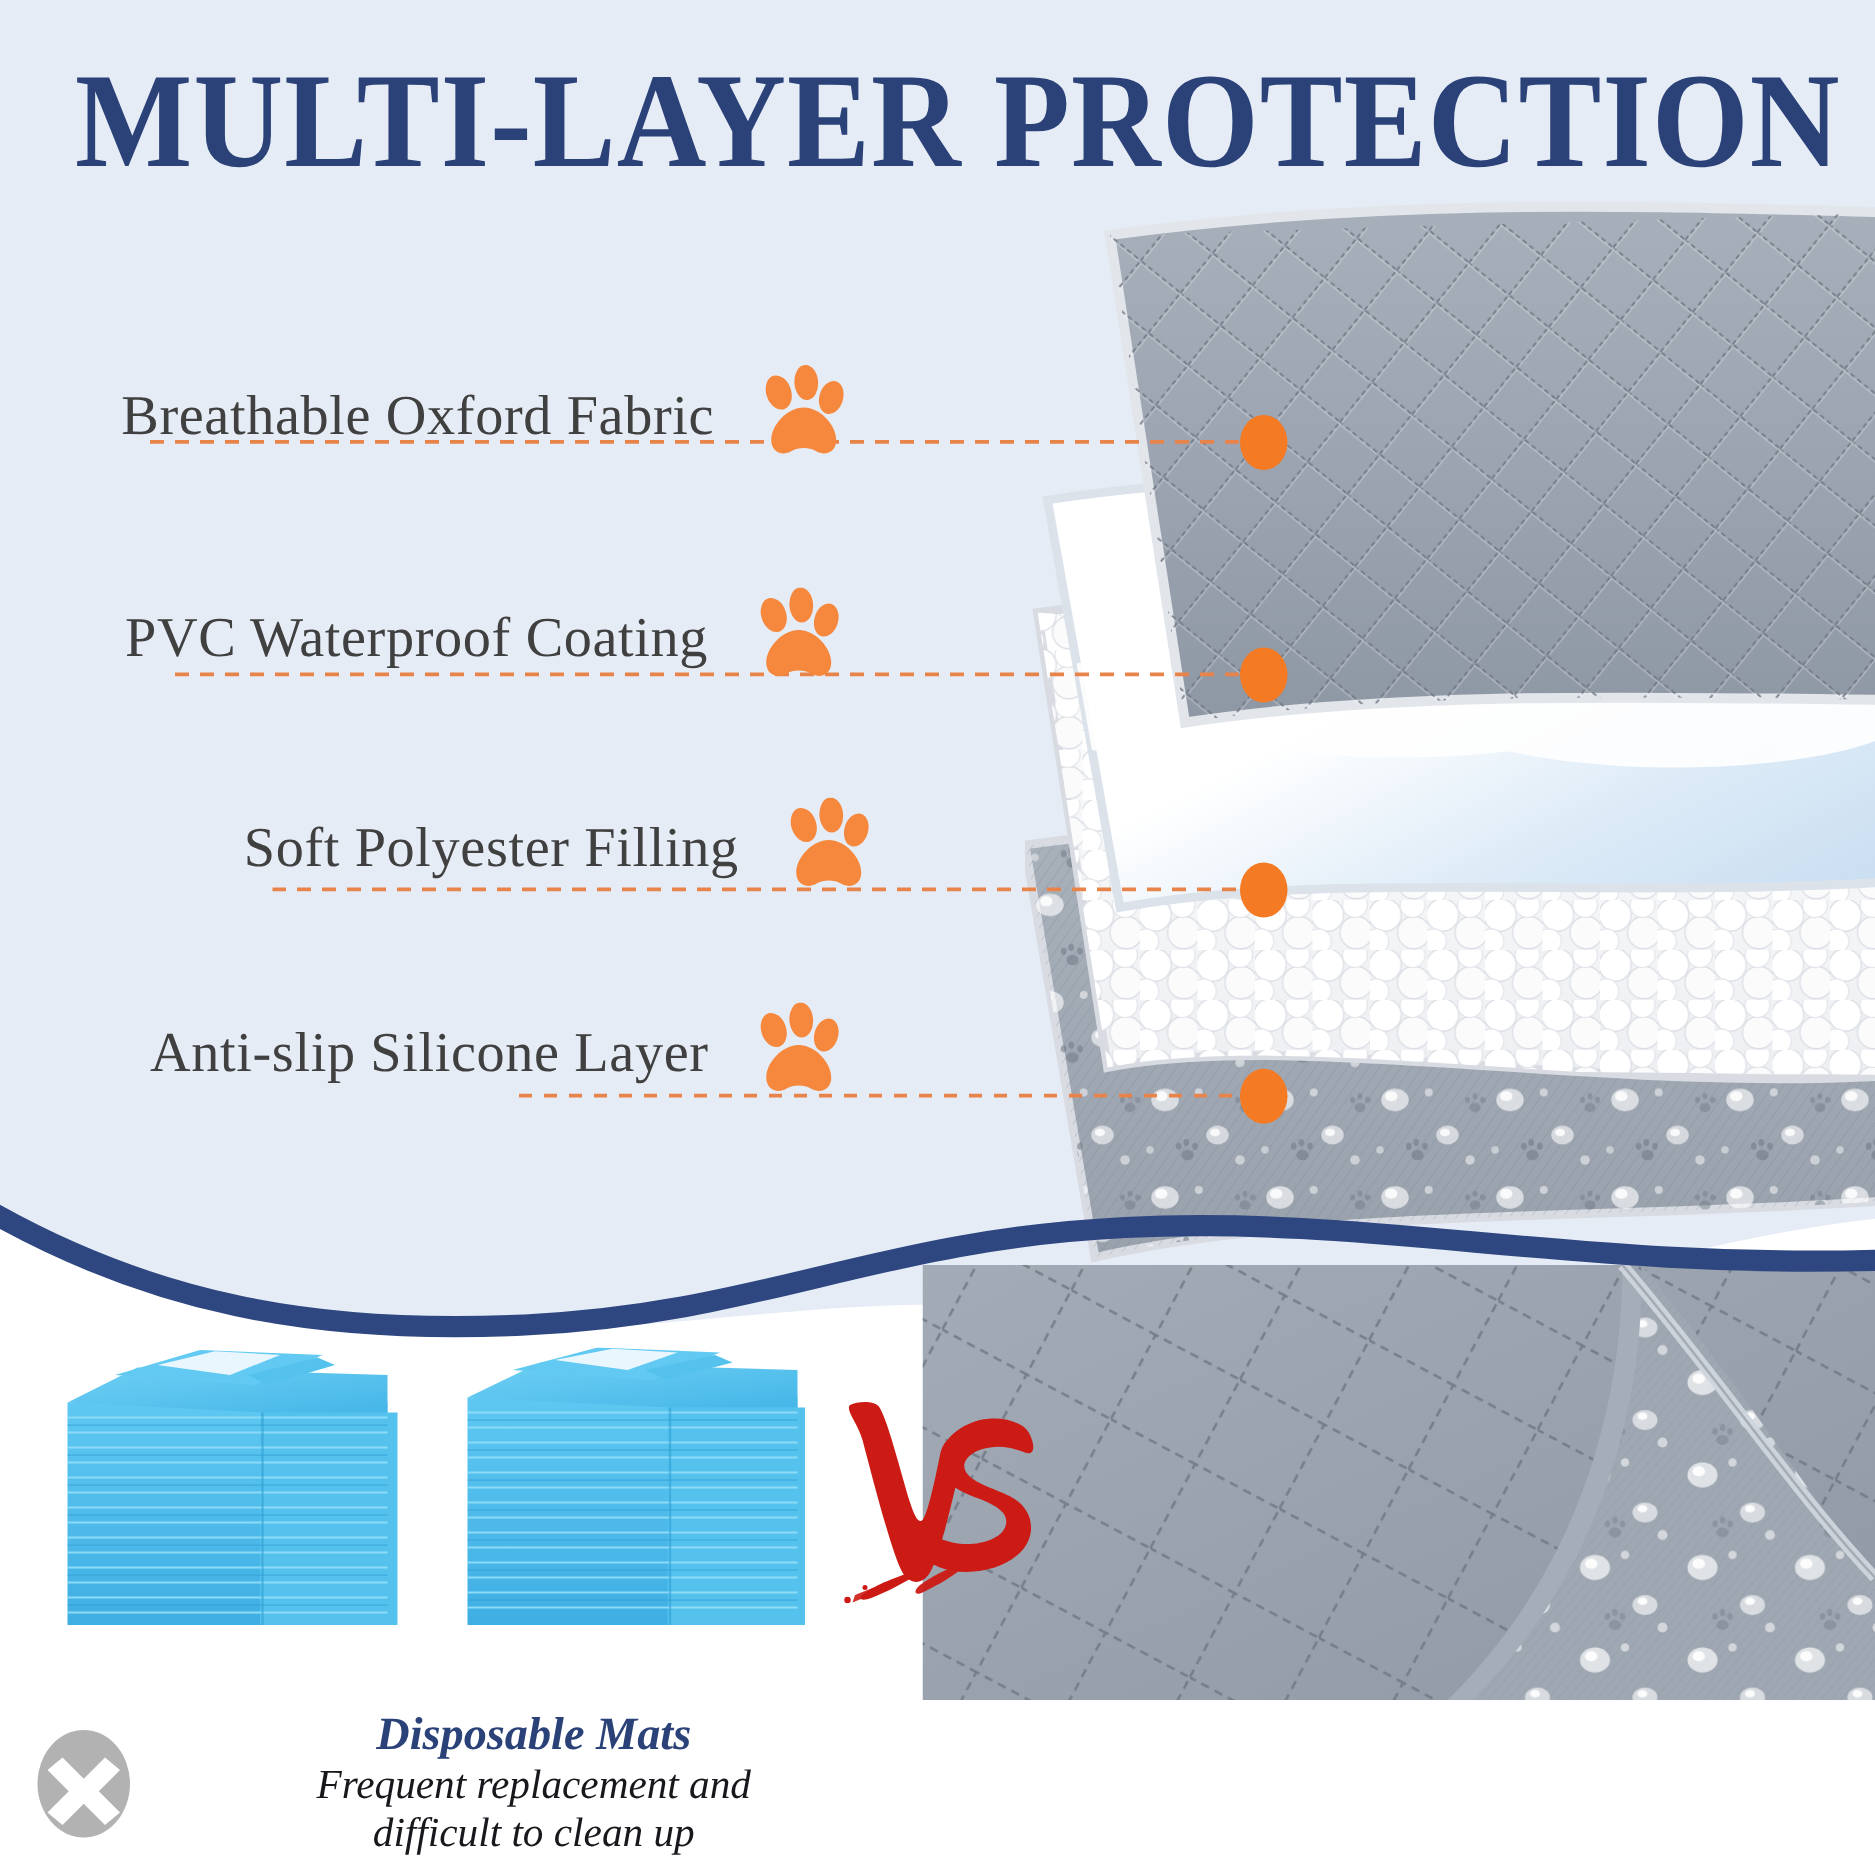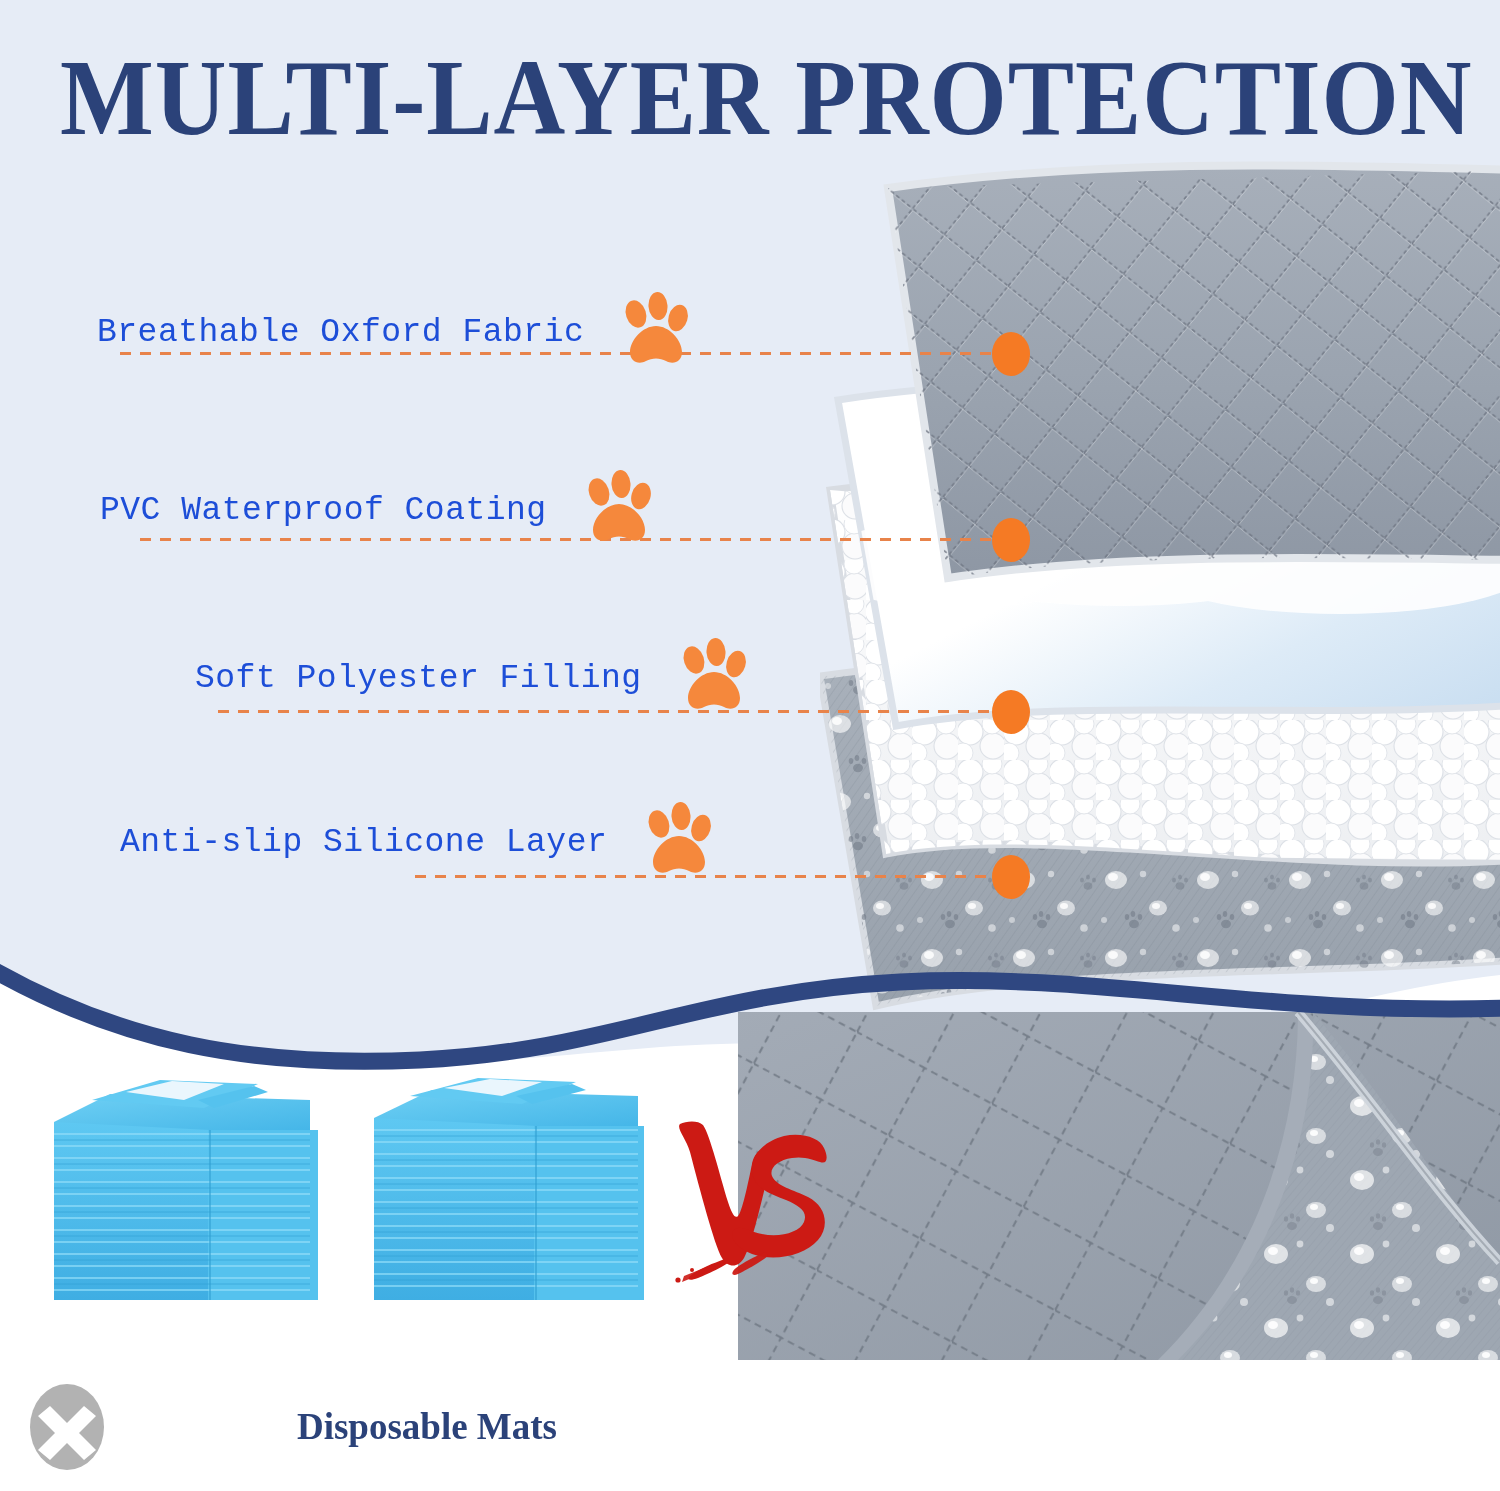--- a/index.html
+++ b/index.html
@@ -21,22 +21,22 @@
     font-family:"Liberation Serif", serif;
     font-weight:700; font-size:108px; line-height:1.0;
     color:#2B4279; letter-spacing:1px;
     transform:scaleX(0.92); transform-origin:50% 50%;
     white-space:nowrap;
   }
 
   
   .feature { position:absolute; white-space:nowrap; }
   .feature .flabel {
-    font-family:Liberation Mono, monospace;
-    font-size:33px; color:#1d4ed8; letter-spacing:.5px;
+    font-family:Liberation Serif, serif;
+    font-size:45px; color:#404040; letter-spacing:.5px;
     display:inline-block; vertical-align:middle;
   }
   .paw { display:inline-block; vertical-align:middle; margin-left:26px; }
 
   .f1 { left:97px;  top:292px; }
   .f2 { left:100px; top:470px; }
   .f3 { left:195px; top:638px; }
   .f4 { left:120px; top:802px; }
 
   
@@ -54,21 +54,21 @@
   .c2 { left:140px; top:538px; width:872px; }
   .c3 { left:218px; top:710px; width:794px; }
   .c4 { left:415px; top:875px; width:597px; }
 
   
   .layers { position:absolute; left:820px; top:160px; width:700px; height:880px; }
 
   
   .vs { position:absolute; left:672px; top:1118px; width:170px; height:165px; }
 
-  .cmp { position:absolute; top:1372px; height:110px; }
+  .cmp { position:absolute; top:1372px; height:110px;font-style:italic; }
   .cmp-left  { left:28px;  width:706px; }
   .cmp-right { left:756px; width:728px; }
   .cmp-inner { display:flex; align-items:center; height:100%; }
   .badge { flex:0 0 auto; width:78px; height:90px; margin-right:14px; }
   .cmp-text { flex:1 1 auto; text-align:center; }
   .cmp-head {
     font-family:"Liberation Serif", serif; font-weight:700;
     font-size:37px; color:#2B4279; line-height:1.12; white-space:nowrap;
   }
   .cmp-sub {
@@ -438,18 +438,22 @@
   </svg>
 
   <div class="cmp cmp-left">
     <div class="cmp-inner">
       <svg class="badge" viewBox="0 0 78 90">
         <ellipse cx="39" cy="45" rx="37" ry="43" fill="#B2B2B2"></ellipse>
         <path d="M22,24 L39,41 L56,24 L68,34 L51,51 L68,68 L56,78 L39,61 L22,78 L10,68 L27,51 L10,34 Z" fill="#ffffff"></path>
       </svg>
       <div class="cmp-text">
         <div class="cmp-head">Disposable Mats</div>
+        <div class="cmp-sub">
+          <span class="ln">Frequent replacement and</span>
+          <span class="ln">difficult to clean up</span>
+        </div>
       </div>
     </div>
   </div>
 
 
 </div>
 
 </body></html>

